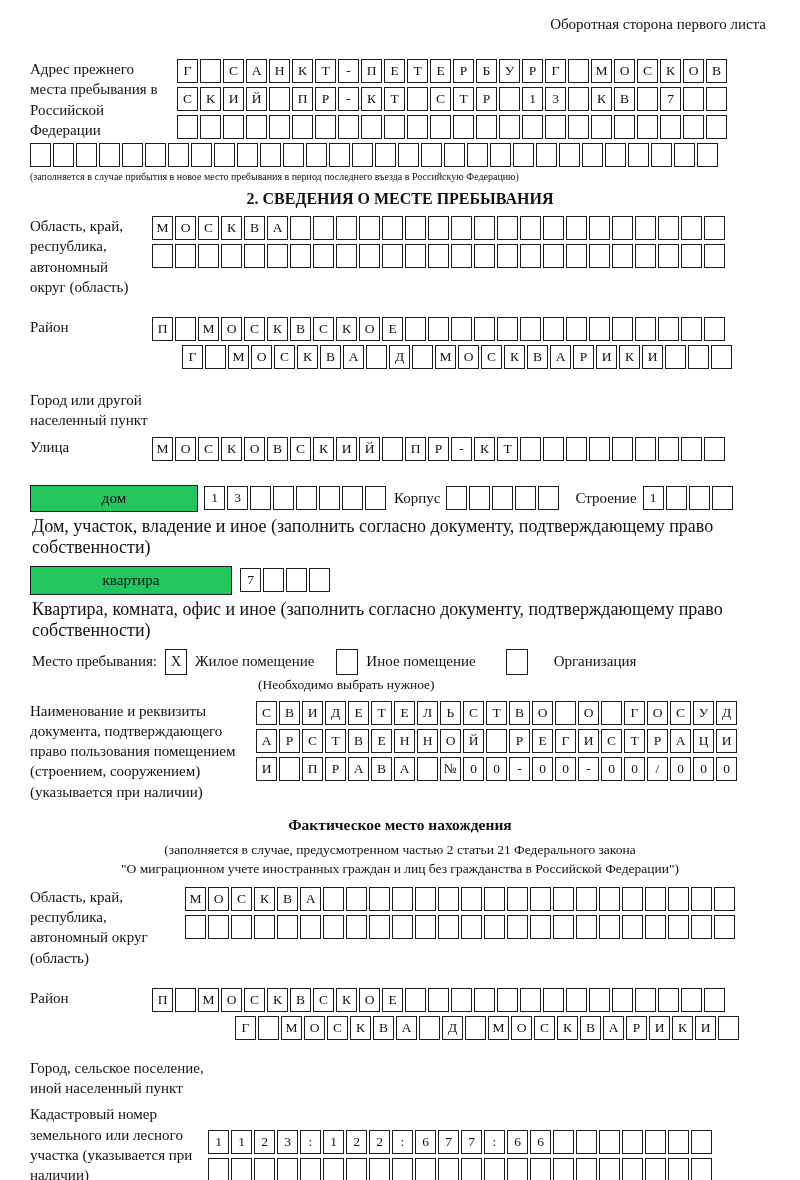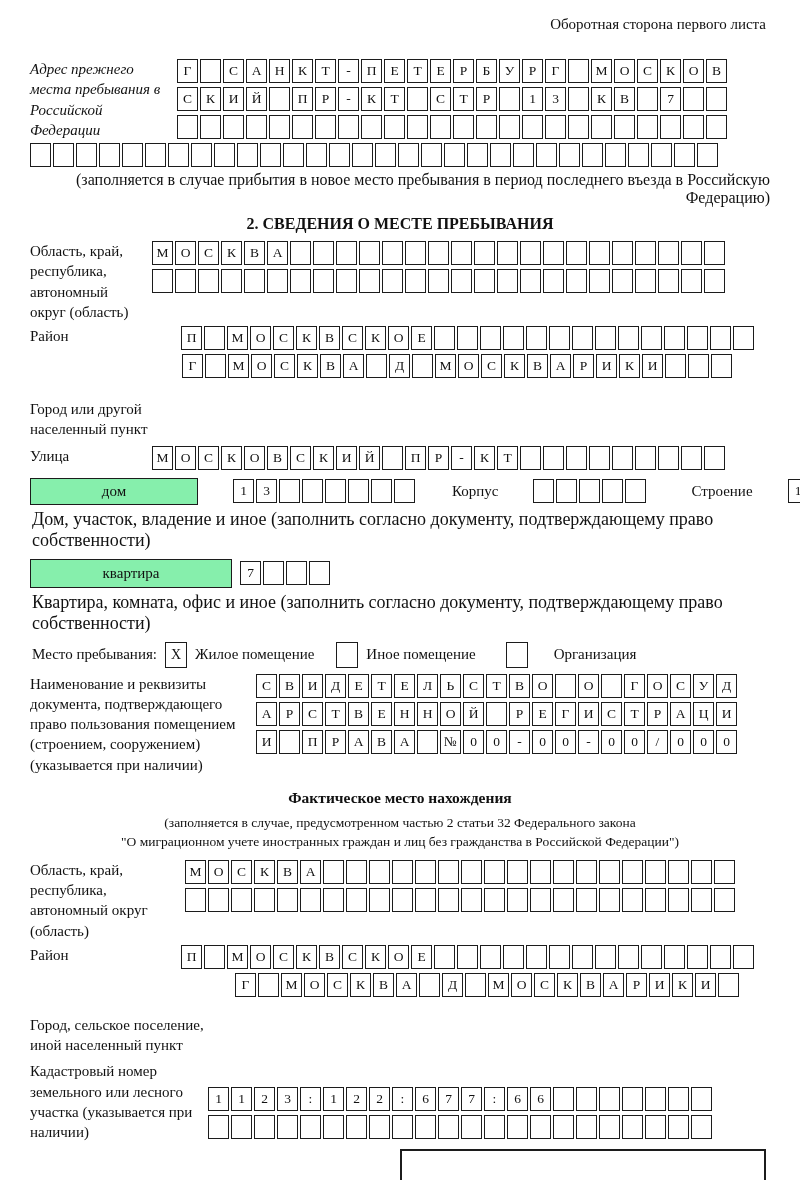--- a/index.html
+++ b/index.html
@@ -14,43 +14,43 @@
 
   .fieldgrp{display:flex;align-items:flex-start;}
   .flabel{font-size:15px;line-height:1.35;flex:none;padding-right:6px;box-sizing:border-box;}
   .rows{flex:1;min-width:0;}
   .cellrow{display:flex;margin-bottom:4px;}
   .cell{
     width:19px;height:22px;border:1.5px solid #1c1c1c;margin-right:2px;
     display:flex;align-items:center;justify-content:center;
     font-size:13.5px;flex:none;background:#fff;
   }
-  .w147{width:147px;font-style:italic;} .w122{width:122px;} .w152{width:152px;margin-top:45px;}
+  .w147{width:147px;} .w122{width:122px;} .w152{width:152px;margin-top:45px;}
   .w226{width:226px;} .w155{width:155px;} .w205{width:205px;margin-top:42px;} .w178{width:178px;}
 
-  .note-c{text-align:right;font-size:16px;margin:2px 0 6px 0;}
+  .note-c{text-align:left;font-size:10px;margin:2px 0 6px 0;}
   .sec-title{text-align:center;font-weight:bold;font-size:16px;margin:8px 0 8px 0;}
   .sub-title{text-align:center;font-weight:bold;font-size:15.5px;margin:14px 0 6px 0;}
 
   .caption-l{font-size:18px;margin:2px 0 8px 2px;}
 
   .boxrow{display:flex;align-items:center;margin-bottom:4px;}
-  .widebox{border:1.5px solid #1c1c1c;height:25px;display:flex;align-items:center;justify-content:center;font-size:15px;flex:none;background:#86efac;}
+  .widebox{border:1.5px solid #1c1c1c;height:25px;display:flex;align-items:center;justify-content:center;font-size:15px;flex:none;background:#22c55e;}
   .inline-lbl{font-size:15px;margin:0 6px;flex:none;}
 
   .chkrow{display:flex;align-items:center;font-size:15px;margin:4px 0 2px 2px;}
   .chk{width:20px;height:24px;border:1.5px solid #1c1c1c;display:flex;align-items:center;justify-content:center;font-size:14px;flex:none;margin:0 8px;}
   .chk-note{font-size:13.5px;margin:2px 0 8px 228px;}
 
   .fact-note{text-align:center;font-size:13.5px;line-height:1.45;margin-bottom:8px;}
 
   .stampwrap{margin-left:370px;margin-top:6px;width:366px;}
   .stampbox{width:362px;height:174px;border:2px solid #1c1c1c;background:#fff;}
 
-  .mt4{margin-top:4px;gap:29px;} .mt6{margin-top:6px;}
+  .mt4{margin-top:20px;} .mt6{margin-top:6px;}
 </style>
 </head>
 <body>
 
 <div class="page">
 
   <div class="hdr-note">Оборотная сторона первого листа</div>
 
   <div class="fieldgrp">
     <div class="flabel w147">Адрес прежнего места пребывания в Российской Федерации</div>
@@ -372,20 +372,21 @@
 
   <div class="chkrow">
     <span>Место пребывания:</span>
     <span class="chk">X</span>
     <span>Жилое помещение</span>
     <span class="chk" style="margin-left:22px;"></span>
     <span>Иное помещение</span>
     <span class="chk" style="margin-left:30px;"></span>
     <span style="margin-left:18px;">Организация</span>
   </div>
+  <div class="chk-note">(Необходимо выбрать нужное)</div>
 
   <div class="fieldgrp mt6">
     <div class="flabel w226">Наименование и реквизиты документа, подтверждающего право пользования помещением (строением, сооружением) (указывается при наличии)</div>
     <div class="rows">
       <div class="cellrow">
           <span class="cell">С</span>
           <span class="cell">В</span>
           <span class="cell">И</span>
           <span class="cell">Д</span>
           <span class="cell">Е</span>
@@ -450,21 +451,21 @@
           <span class="cell">/</span>
           <span class="cell">0</span>
           <span class="cell">0</span>
           <span class="cell">0</span>
         </div>
     </div>
   </div>
 
   <div class="sub-title">Фактическое место нахождения</div>
   <div class="fact-note">
-    <span>(заполняется в случае, предусмотренном частью 2 статьи 32 Федерального закона</span><br>
+    <span>(заполняется в случае, предусмотренном частью 2 статьи 21 Федерального закона</span><br>
     <span>"О миграционном учете иностранных граждан и лиц без гражданства в Российской Федерации")</span>
   </div>
 
   <div class="fieldgrp">
     <div class="flabel w155">Область, край, республика, автономный округ (область)</div>
     <div class="rows">
       <div class="cellrow">
           <span class="cell">М</span>
           <span class="cell">О</span>
           <span class="cell">С</span>

